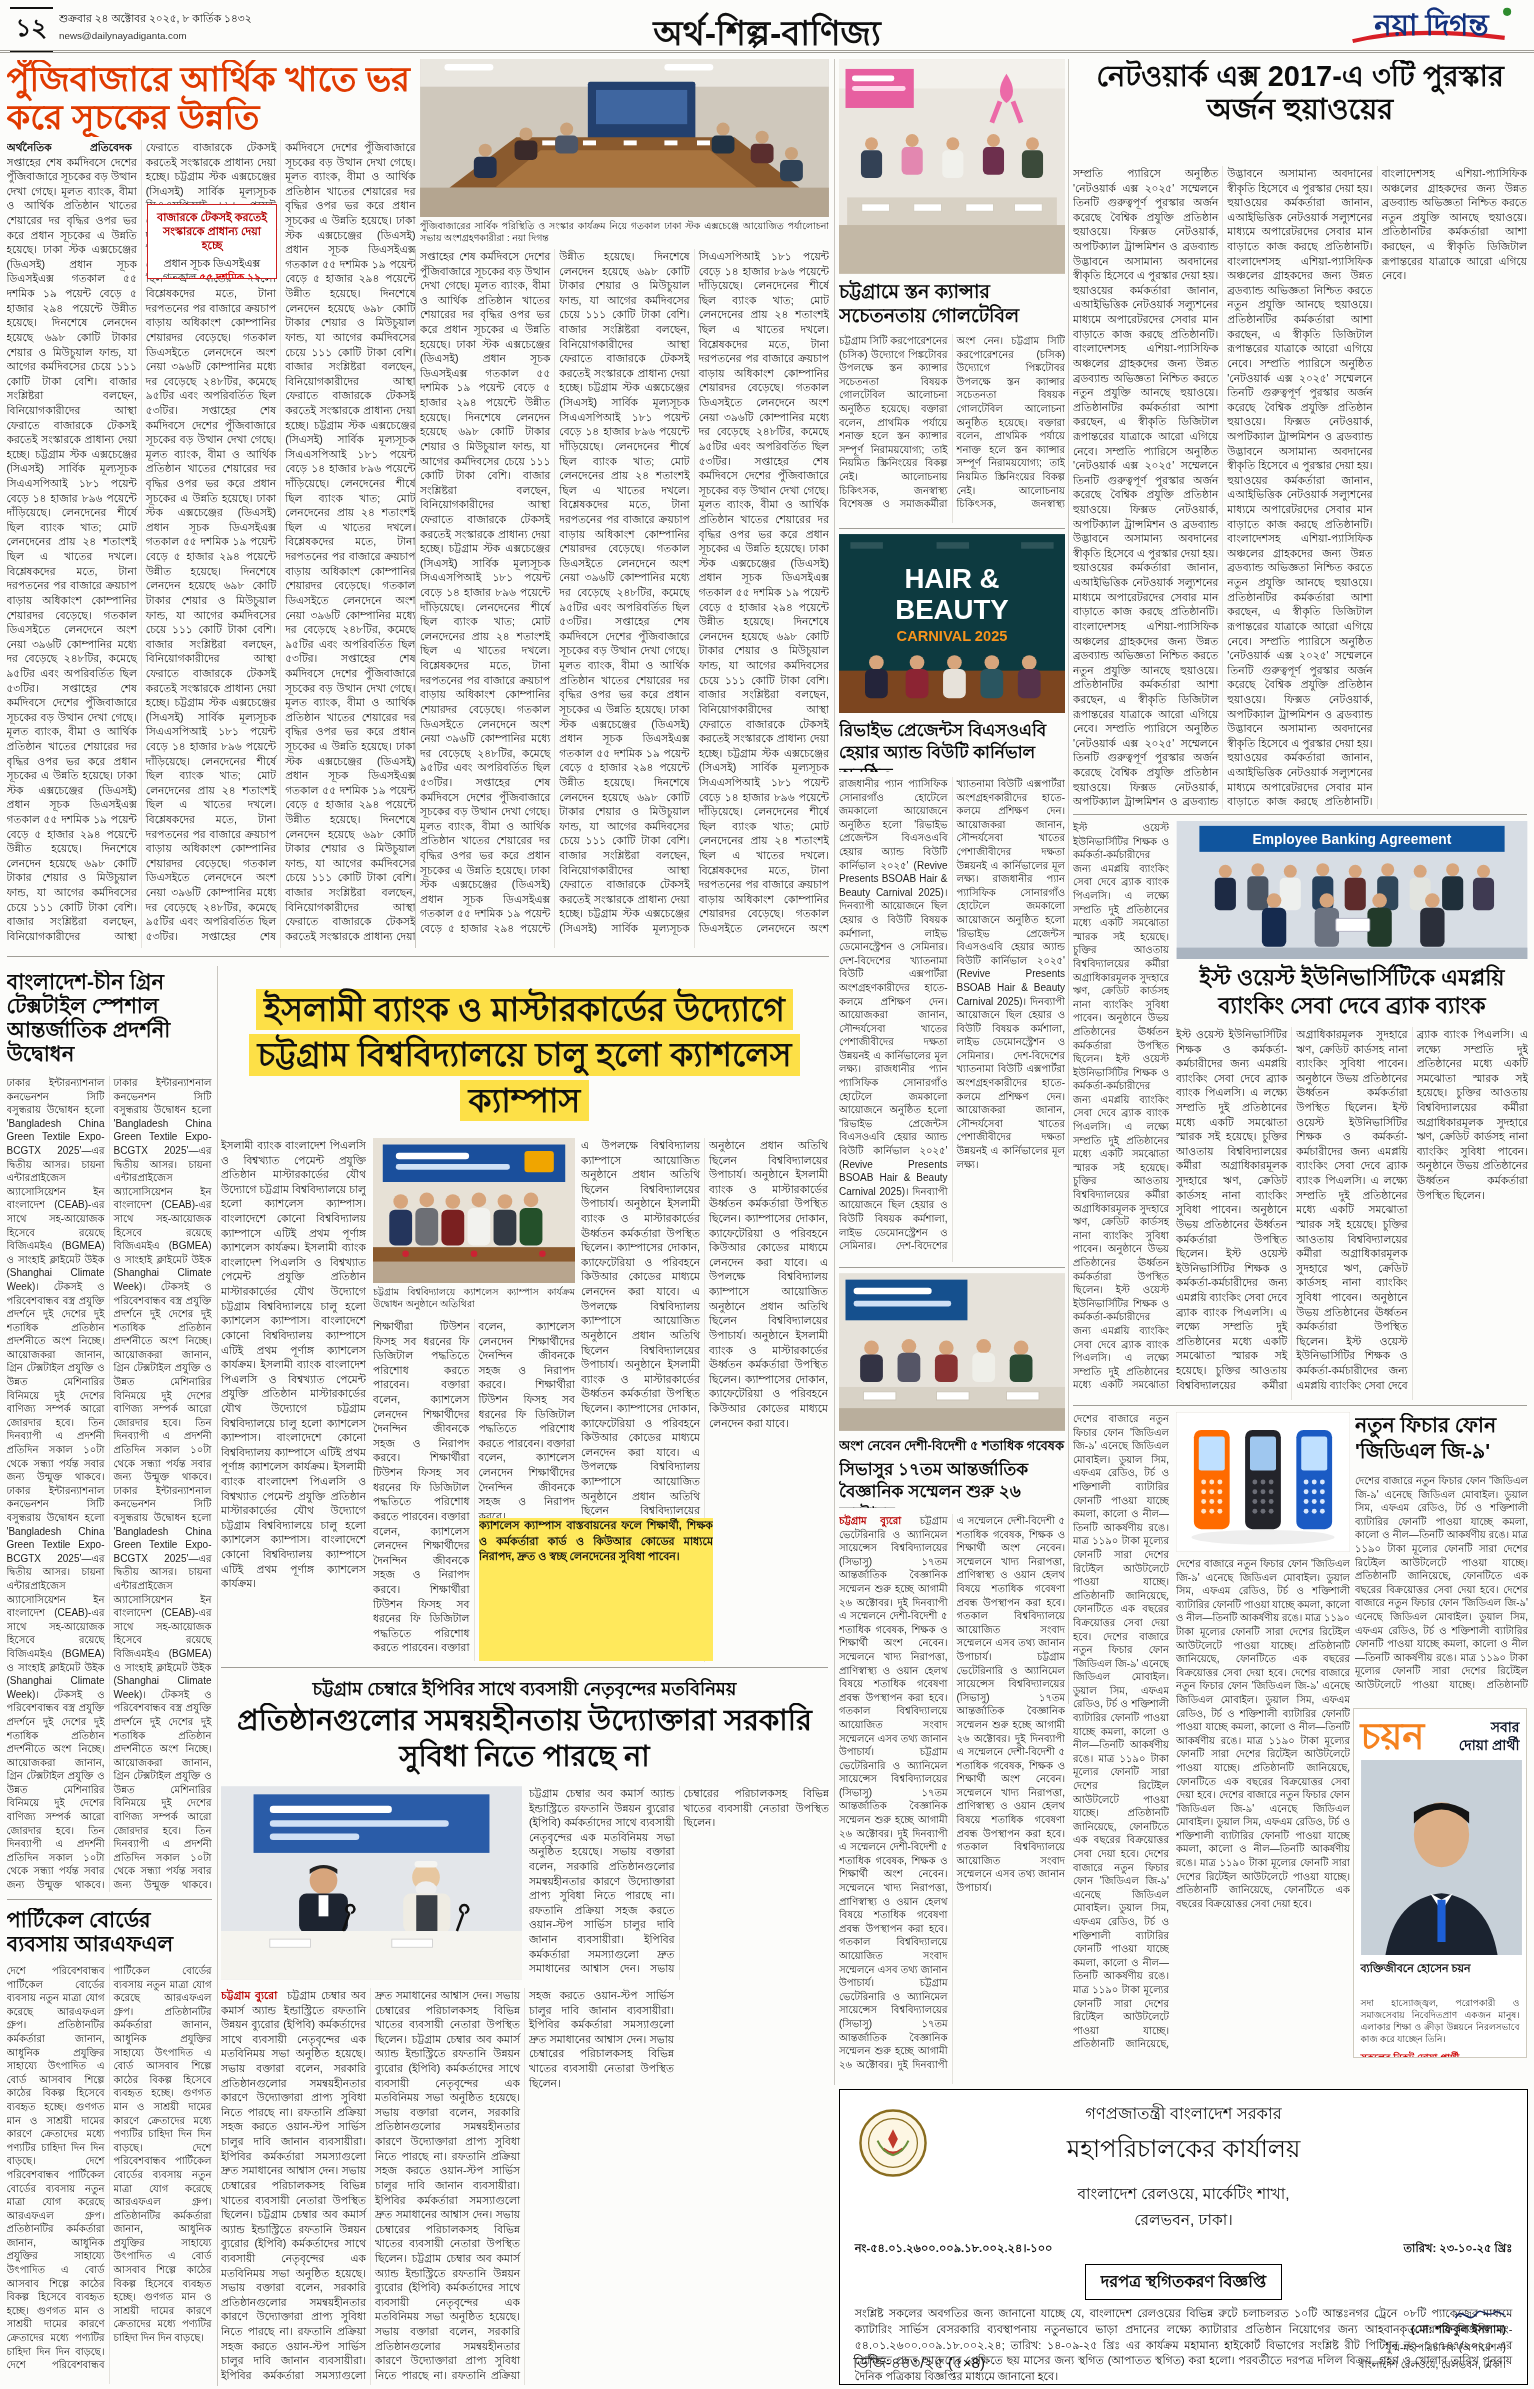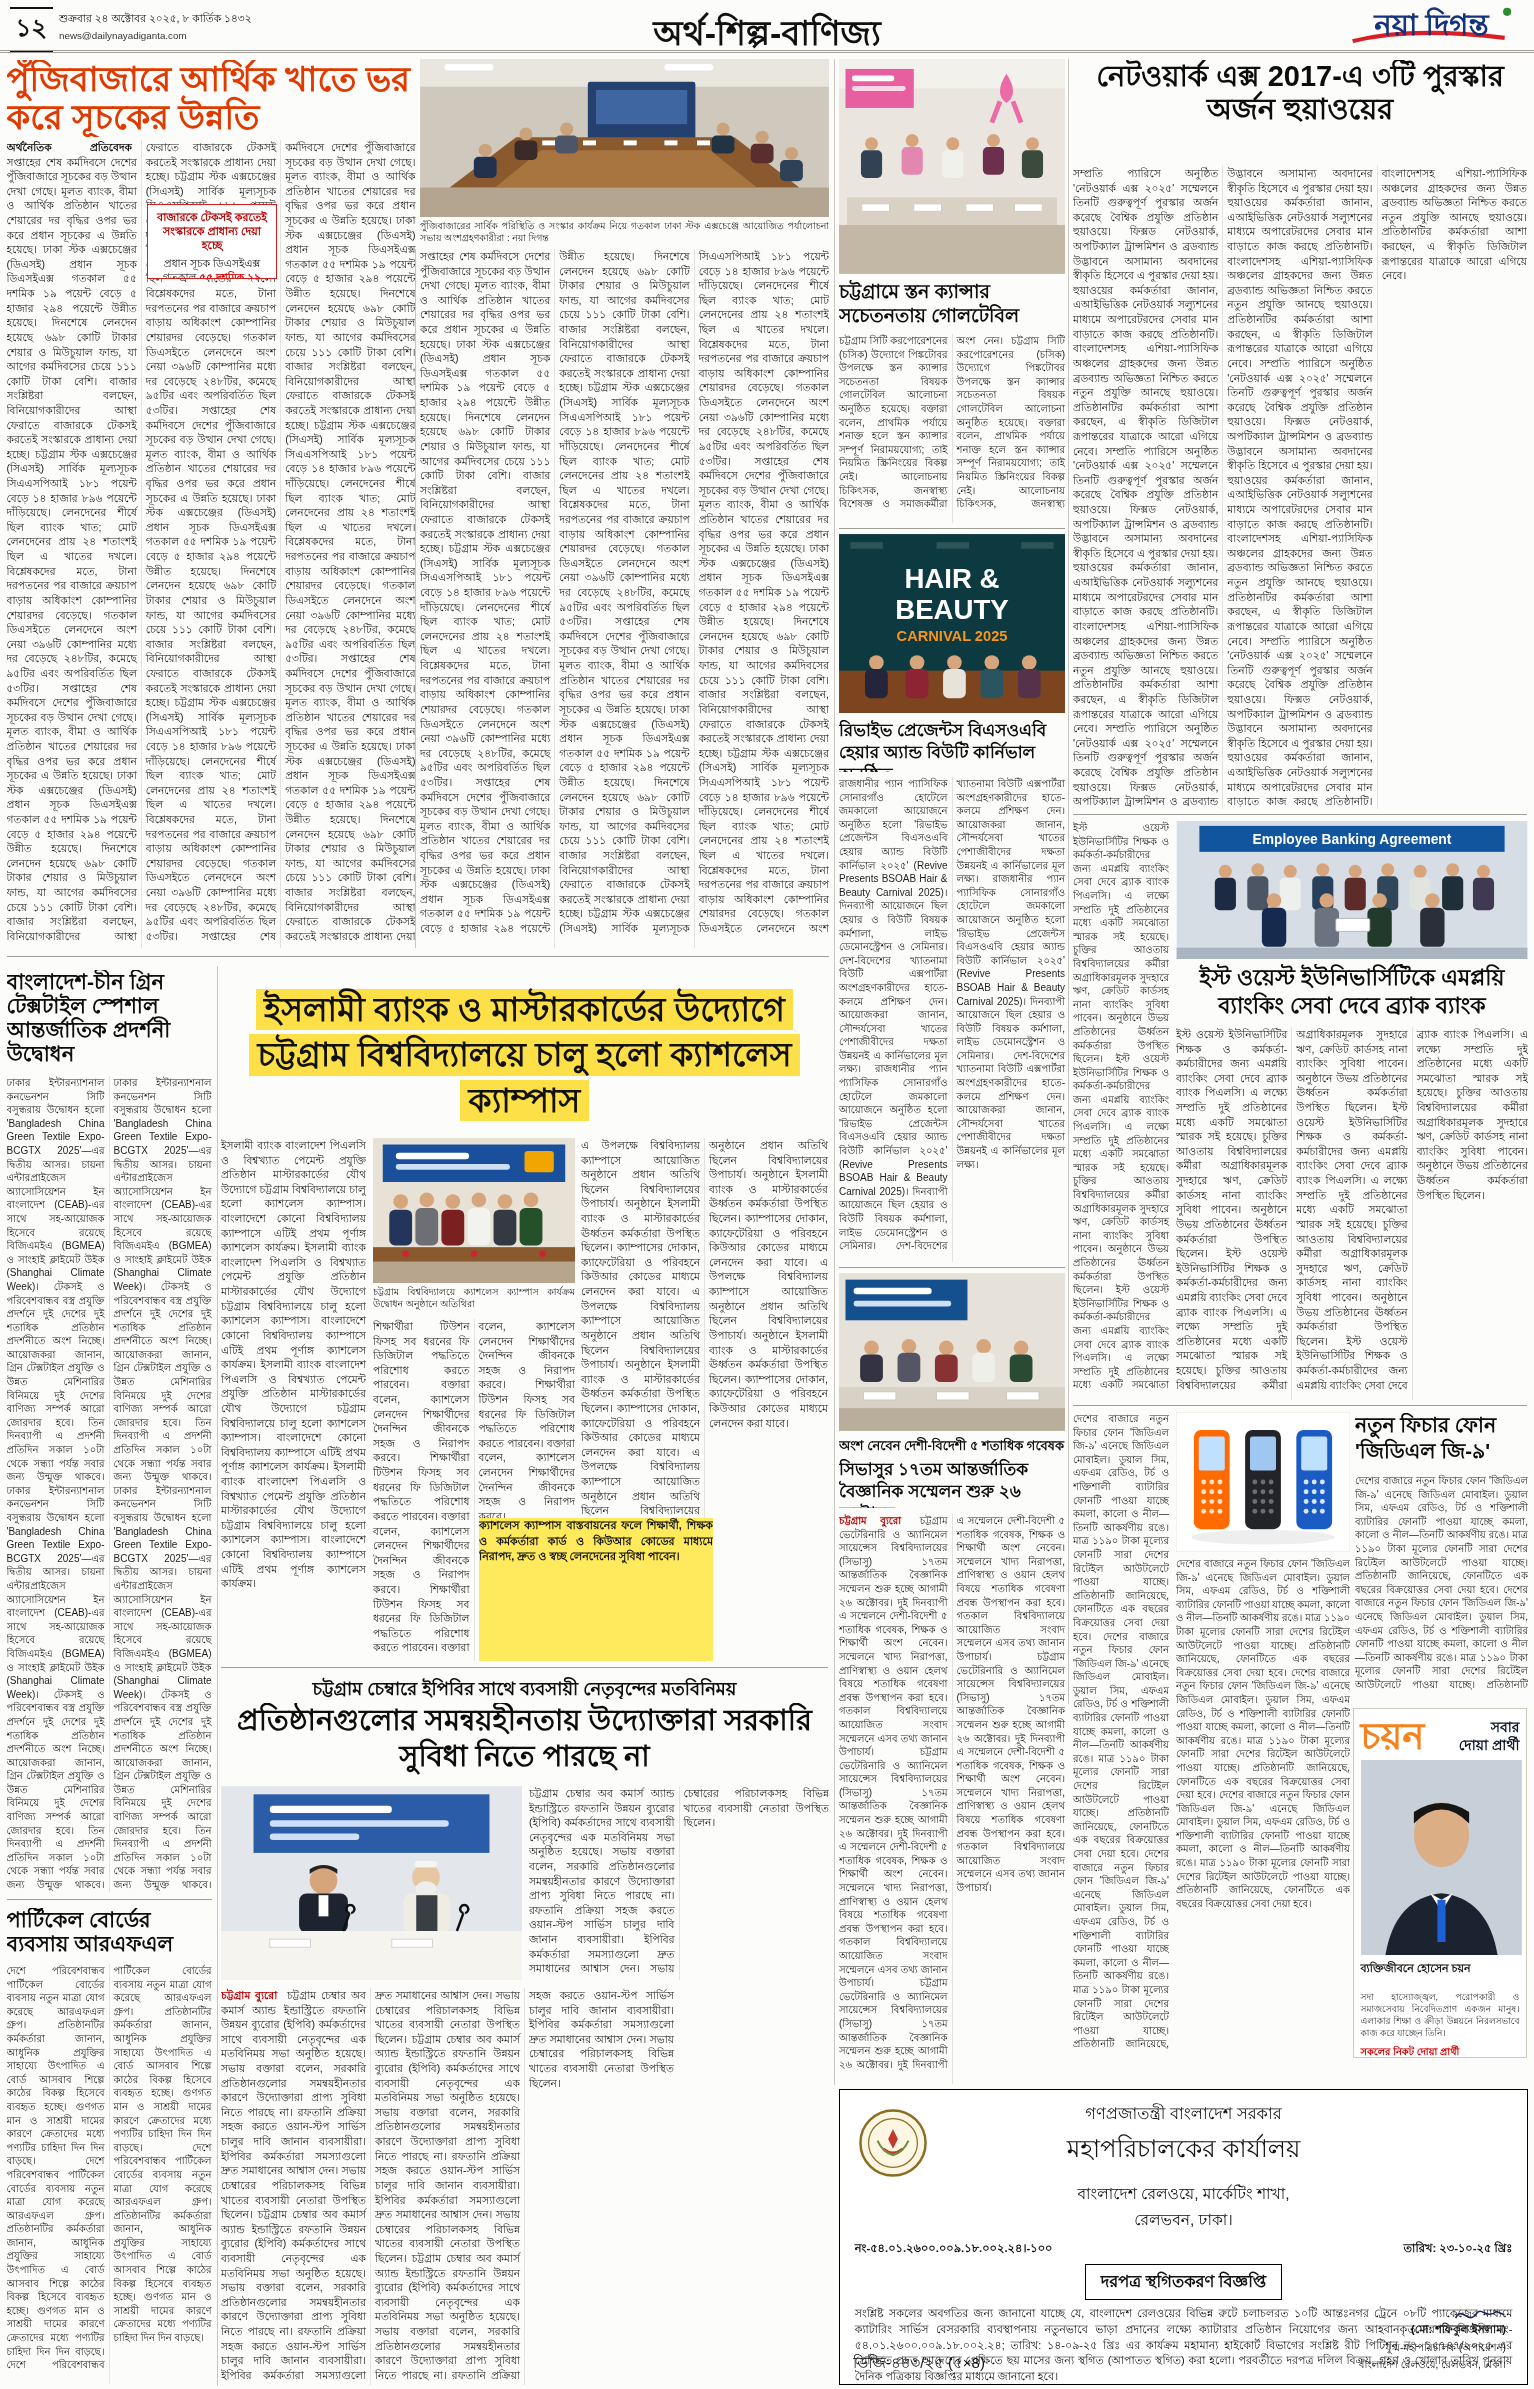--- a/index.html
+++ b/index.html
@@ -446,21 +446,21 @@
     </div>
     <svg viewBox="0 0 198 240" width="161" height="195">
       <rect width="198" height="240" fill="#c7d0d8"></rect>
       <ellipse cx="99" cy="92" rx="34" ry="40" fill="#dcae85"></ellipse>
       <path d="M65 78 q34 -34 68 0 l0 -14 q-34 -22 -68 0 Z" fill="#151515"></path>
       <path d="M30 240 q12 -70 69 -76 q57 6 69 76 Z" fill="#1b2330"></path>
       <path d="M85 164 L99 186 L113 164 L99 172 Z" fill="#fff"></path>
       <rect x="94" y="172" width="10" height="52" fill="#1d5fd6"></rect>
     </svg>
     <div style="font-size:11px;font-weight:bold;margin-top:4.9px">ব্যক্তিজীবনে হোসেন চয়ন</div>
-    <div style="font-size:9px;color:#333;line-height:1.35;margin-top:12px;text-align:justify">সদা হাস্যোজ্জ্বল, পরোপকারী ও সমাজসেবায় নিবেদিতপ্রাণ একজন মানুষ। এলাকার শিক্ষা ও ক্রীড়া উন্নয়নে নিরলসভাবে কাজ করে যাচ্ছেন তিনি।</div>
+    <div style="font-size:9px;color:#333;line-height:1.35;margin-top:18px;text-align:justify">সদা হাস্যোজ্জ্বল, পরোপকারী ও সমাজসেবায় নিবেদিতপ্রাণ একজন মানুষ। এলাকার শিক্ষা ও ক্রীড়া উন্নয়নে নিরলসভাবে কাজ করে যাচ্ছেন তিনি।</div>
     <div style="font-size:9.8px;font-weight:bold;color:#c00;margin-top:4.9px">সকলের নিকট দোয়া প্রার্থী</div>
   </div>
 
   <div class="b" id="notice" style="left:839px;top:2089px;width:689px;height:296px">
     <svg class="b" style="left:18px;top:18px" viewBox="0 0 86 86" width="70" height="70">
       <circle cx="43" cy="43" r="40" fill="#fdf6e3" stroke="#8a6d20" stroke-width="3"></circle>
       <circle cx="43" cy="43" r="30" fill="none" stroke="#8a6d20" stroke-width="1.5"></circle>
       <path d="M43 26 l6 12 -6 12 -6 -12 Z" fill="#c0392b"></path>
       <path d="M31 50 q12 10 24 0" stroke="#c0392b" stroke-width="3" fill="none"></path>
       <path d="M24 40 q6 14 19 18 M62 40 q-6 14 -19 18" stroke="#6a8f3c" stroke-width="2.5" fill="none"></path>

